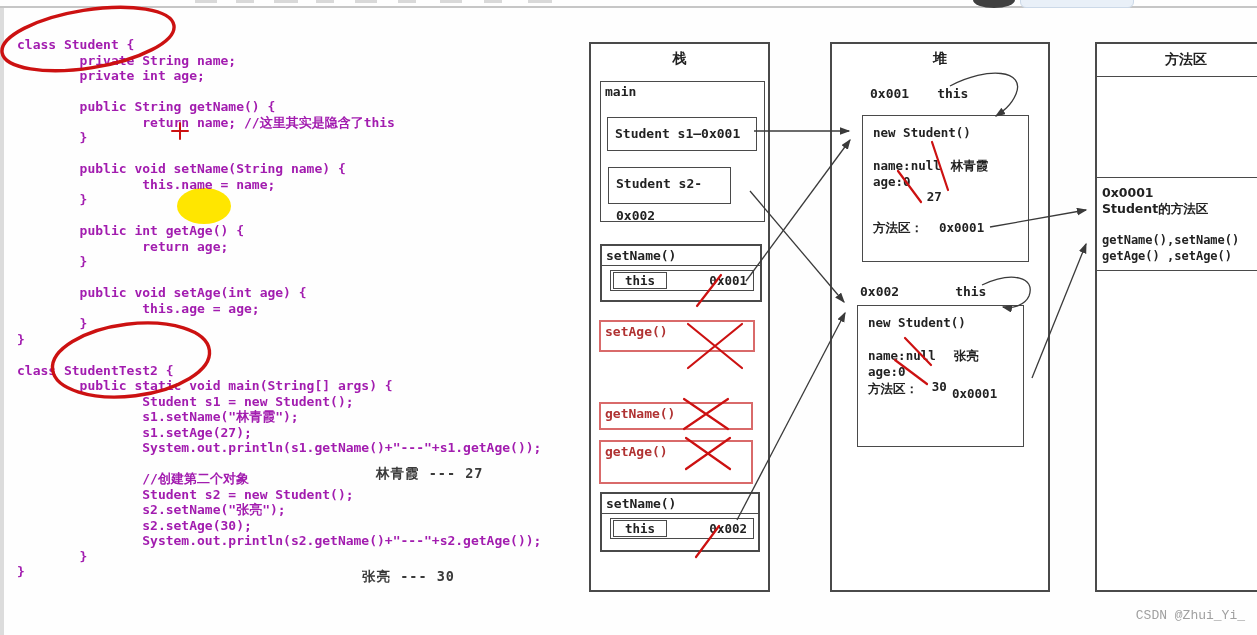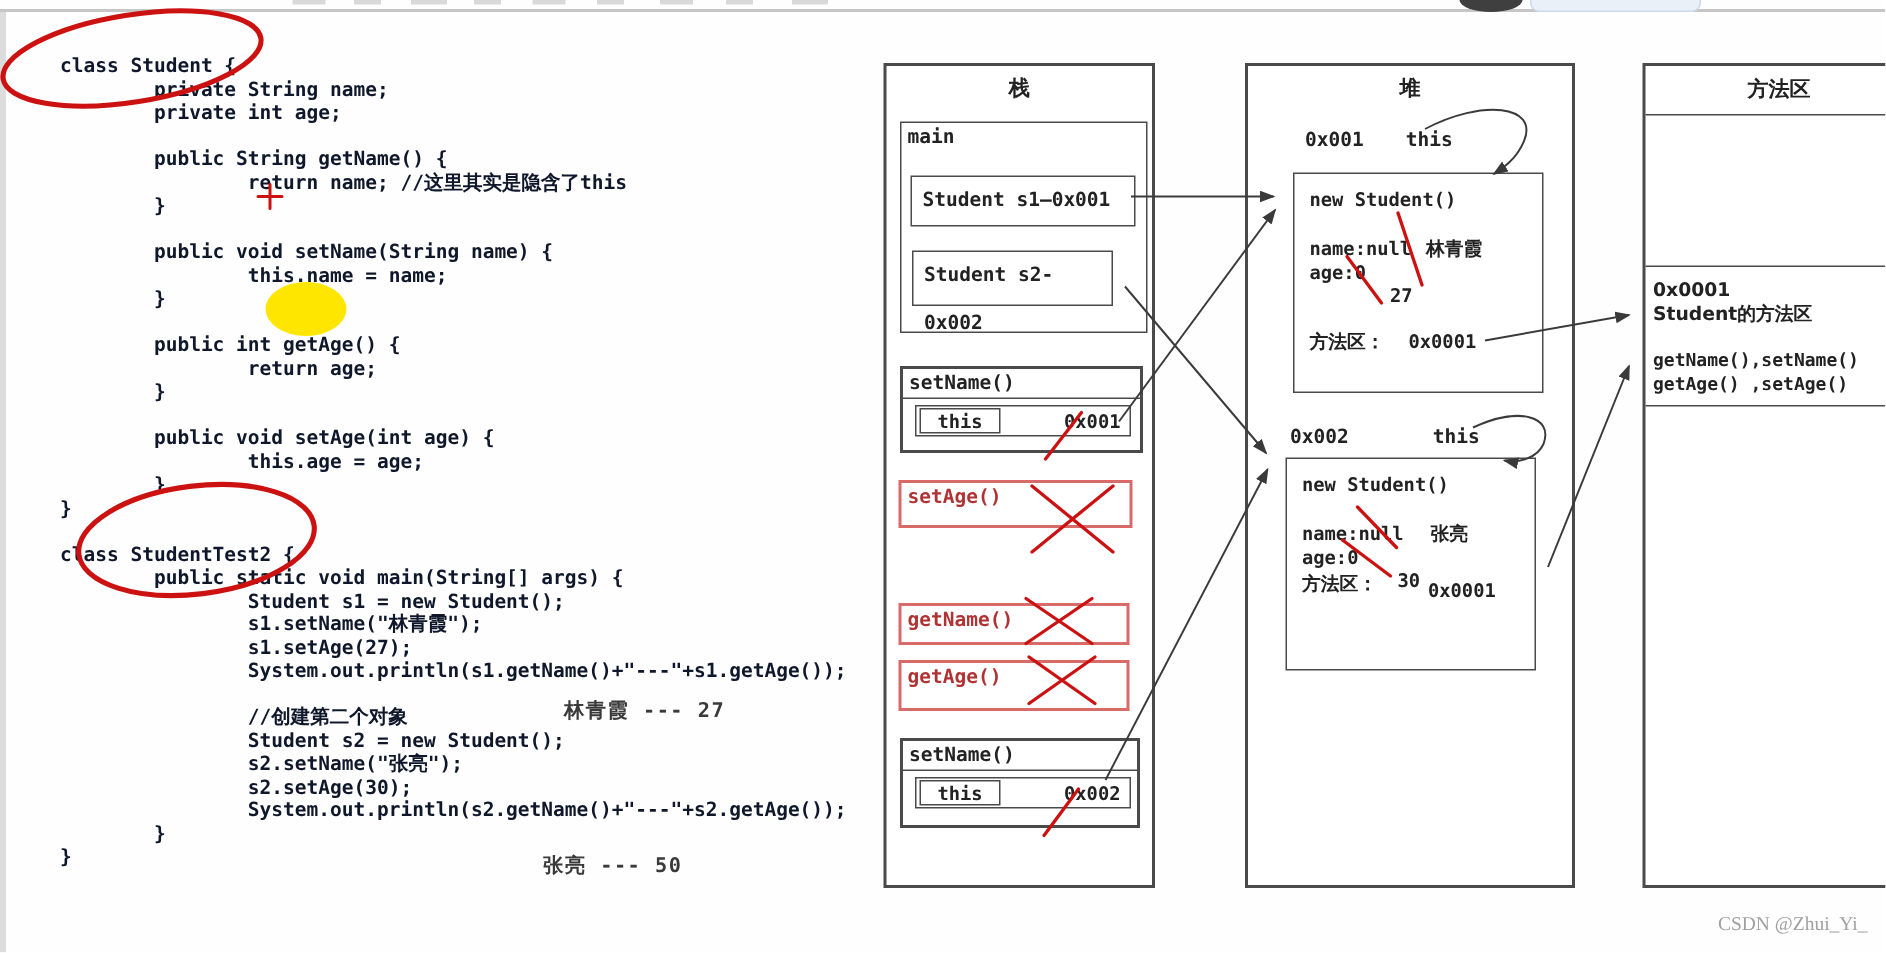--- a/index.html
+++ b/index.html
@@ -9,47 +9,47 @@
   .left-strip{position:absolute;left:0;top:8px;bottom:0;width:4px;background:#dcdcdc;}
   .top-line{position:absolute;left:0;top:6px;width:100%;height:2px;background:#c6c6c6;}
   .top-frag{position:absolute;top:0;height:3px;background:#b9b9b9;opacity:.55;}
   .top-avatar{position:absolute;left:973px;top:-8px;width:42px;height:16px;background:#3f3f3f;border-radius:50%;}
   .top-pill{position:absolute;left:1020px;top:-6px;width:112px;height:12px;background:#e9f0f8;border:1px solid #ccd9e8;border-radius:6px;}
   
   .under-svg,.over-svg{position:absolute;left:0;top:0;width:1257px;height:635px;pointer-events:none;}
   .under-svg{z-index:1}
   .over-svg{z-index:5}
   
-  #code-block{position:absolute;left:40px;top:37px;z-index:2;font-size:13px;line-height:15.5px;font-weight:600;color:#0f172a;}
+  #code-block{position:absolute;left:17px;top:37px;z-index:2;font-size:13px;line-height:15.5px;font-weight:600;color:#a21caf;}
   .code-line{white-space:pre;height:15.5px;}
   .output-note{position:absolute;z-index:2;font-size:13.5px;font-weight:600;color:#3a3a3a;letter-spacing:1px;}
   #out1{left:356px;top:465px;margin-left:20px;}
   #out2{left:362px;top:568px;}
   
   .panel{position:absolute;top:42px;height:550px;border:2px solid #4a4a4a;background:#fff;z-index:2;box-sizing:border-box;}
   #stack-panel{left:589px;width:181px;}
   #heap-panel{left:830px;width:220px;}
   #method-panel{left:1095px;width:182px;}
   .panel-title{position:absolute;top:6px;left:0;width:100%;text-align:center;font-size:14px;font-weight:bold;
                font-family:"DejaVu Sans","Liberation Sans",sans-serif;color:#222;}
   
   #main-frame{position:absolute;left:9px;top:37px;width:163px;height:139px;border:1.5px solid #4a4a4a;}
   .frame-label{font-size:13px;font-weight:700;padding:2px 4px;color:#222;}
   .var-box{position:absolute;border:1.5px solid #4a4a4a;font-size:13px;font-weight:600;line-height:32px;padding-left:7px;background:#fff;}
   #var-s1{left:6px;top:35px;width:150px;height:34px;box-sizing:border-box;}
-  #var-s2{left:7px;top:85px;width:134px;height:37px;box-sizing:border-box;}
+  #var-s2{left:7px;top:85px;width:123px;height:37px;box-sizing:border-box;}
   .frame-box{position:absolute;border:2px solid #4a4a4a;box-sizing:border-box;background:#fff;}
   #frame-setname1{left:9px;top:200px;width:162px;height:58px;}
   #frame-setname2{left:9px;top:448px;width:160px;height:60px;}
   #frame-setname1 .frame-label,#frame-setname2 .frame-label{border-bottom:1.5px solid #4a4a4a;}
   .frame-box.red{border-color:#d96a6a;}
   .frame-box.red .frame-label{color:#b03232;}
   #frame-setage{left:8px;top:276px;width:156px;height:32px;}
   #frame-getname{left:8px;top:358px;width:154px;height:28px;}
-  #frame-getage{left:8px;top:396px;width:154px;height:34px;}
+  #frame-getage{left:8px;top:396px;width:154px;height:44px;}
   .this-row{position:absolute;left:8px;top:24px;width:144px;height:21px;border:1.5px solid #4a4a4a;box-sizing:border-box;
             display:flex;align-items:center;font-size:12.5px;font-weight:600;}
   .this-chip{border:1.5px solid #4a4a4a;padding:0 11px;margin-left:2px;line-height:15px;}
   .ptr-val{margin-left:auto;margin-right:6px;}
   
   .addr-row{position:absolute;font-size:13px;font-weight:600;}
   #addr1{left:38px;top:42px;}
   #addr2{left:28px;top:240px;}
   .this-word{margin-left:28px;}
   #addr2 .this-word{margin-left:56px;}
@@ -78,21 +78,21 @@
   #ma-class .ma-line{line-height:16px;margin-bottom:15px;}
   #ma-student{top:141px;}
   #ma-student .ma-line{line-height:16px;}
   #ma-methods{top:189px;font-size:12px;}
   #ma-methods .ma-line{line-height:15.5px;white-space:nowrap;}
   .ma-divider{position:absolute;left:0;width:100%;height:0;border-top:1.5px solid #4a4a4a;}
   #ma-div1{top:133px;}
   #ma-div2{top:226px;}
   
   .watermark{position:absolute;right:12px;top:608px;z-index:6;color:#a0a0a0;font-size:13px;
-             font-family:Liberation Serif, serif;}
+             font-family:Liberation Mono, monospace;}
 </style>
 </head>
 <body>
 
 <div id="canvas">
 
   <div class="left-strip"></div>
   <div class="top-line"></div>
   <div class="top-frag" style="left:195px;width:22px;"></div>
   <div class="top-frag" style="left:236px;width:18px;"></div>
@@ -142,21 +142,21 @@
       <div class="code-line"></div>
       <div class="code-line">                //创建第二个对象</div>
       <div class="code-line">                Student s2 = new Student();</div>
       <div class="code-line">                s2.setName("张亮");</div>
       <div class="code-line">                s2.setAge(30);</div>
       <div class="code-line">                System.out.println(s2.getName()+"---"+s2.getAge());</div>
       <div class="code-line">        }</div>
       <div class="code-line">}</div>
     </div>
   <div class="output-note" id="out1">林青霞 ---  27</div>
-  <div class="output-note" id="out2">张亮  ---  50</div>
+  <div class="output-note" id="out2">张亮  ---  30</div>
 
   <div class="panel" id="stack-panel">
     <div class="panel-title">栈</div>
     <div id="main-frame">
       <div class="frame-label">main</div>
       <div class="var-box" id="var-s1">Student s1—0x001</div>
       <div class="var-box" id="var-s2">Student s2-0x002</div>
     </div>
     <div class="frame-box" id="frame-setname1">
       <div class="frame-label">setName()</div>

